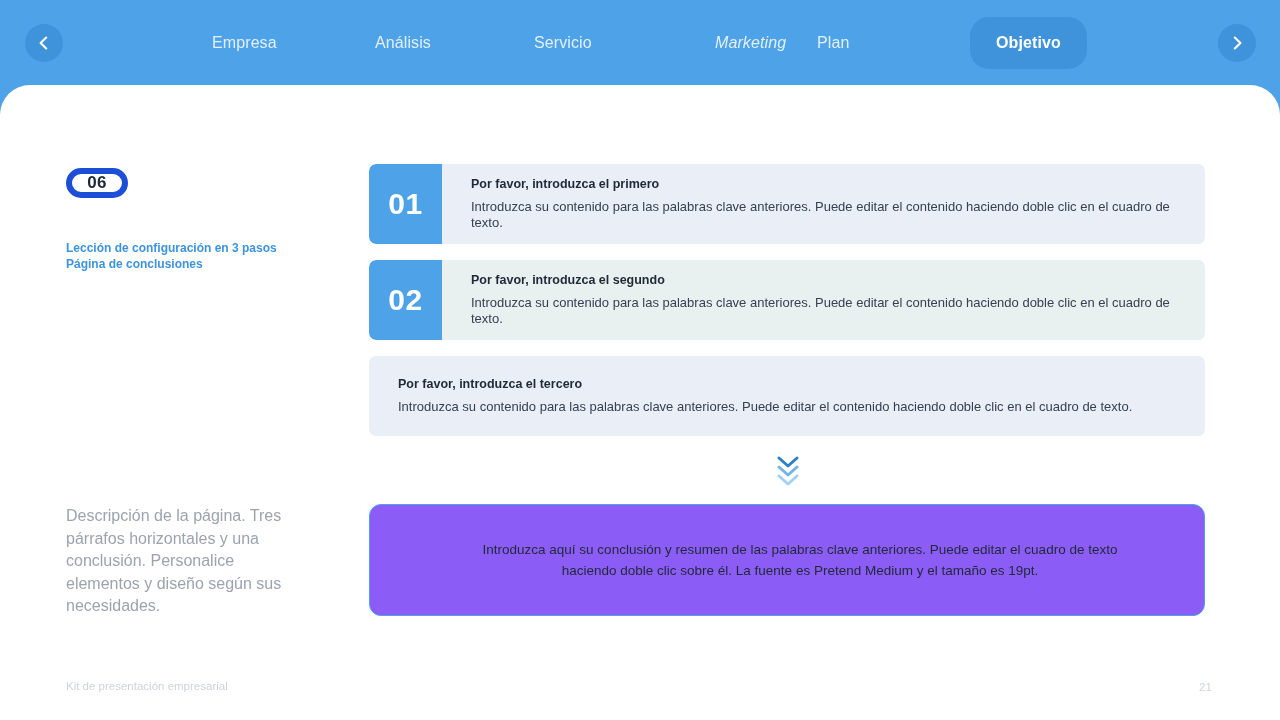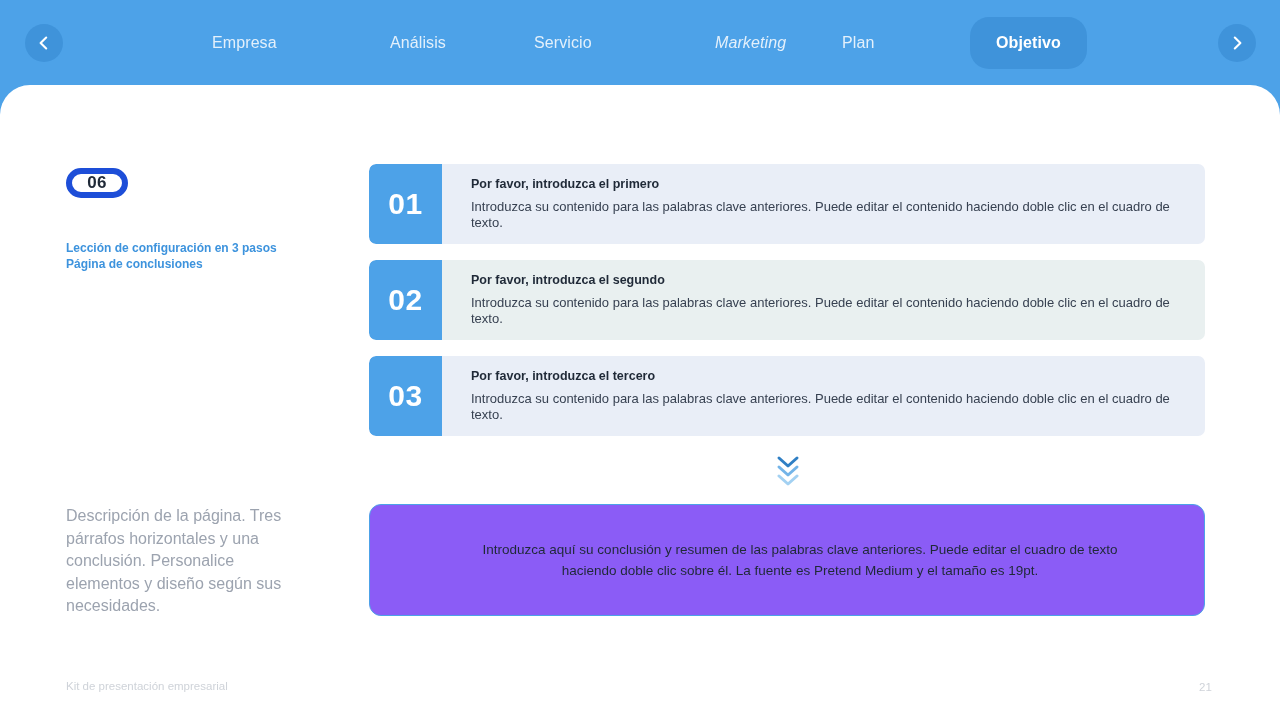--- a/index.html
+++ b/index.html
@@ -234,24 +234,24 @@
   <div class="nav-arrow left">
     <span>
       <svg width="16" height="16" viewBox="0 0 16 16">
         <path d="M10.2 2.6 L4.6 8 L10.2 13.4" fill="none" stroke="#ffffff" stroke-width="2.1" stroke-linecap="round" stroke-linejoin="round"></path>
       </svg>
     </span>
   </div>
 
   <div id="nav-items">
     <div class="nav-item" style="left:62px;text-align:right;">Empresa</div>
-    <div class="nav-item" style="left:240px;">Análisis</div>
+    <div class="nav-item" style="left:225px;">Análisis</div>
     <div class="nav-item" style="left:384px;">Servicio</div>
     <div class="nav-item" style="left:565px;font-style:italic;">Marketing</div>
-    <div class="nav-item" style="left:692px;">Plan</div>
+    <div class="nav-item" style="left:667px;">Plan</div>
     <div class="nav-item active" style="left:820px;">Objetivo</div>
   </div>
 
   <div class="nav-arrow right">
     <span>
       <svg width="16" height="16" viewBox="0 0 16 16">
         <path d="M5.8 2.6 L11.4 8 L5.8 13.4" fill="none" stroke="#ffffff" stroke-width="2.1" stroke-linecap="round" stroke-linejoin="round"></path>
       </svg>
     </span>
   </div>
@@ -278,21 +278,20 @@
 
   <div class="step-row" id="row-1">
     <div class="step-num">02</div>
     <div class="step-body">
       <div class="step-title">Por favor, introduzca el segundo</div>
       <div class="step-text">Introduzca su contenido para las palabras clave anteriores. Puede editar el contenido haciendo doble clic en el cuadro de texto.</div>
     </div>
   </div>
 
   <div class="step-row" id="row-2">
-    <div class="step-num">03</div>
     <div class="step-body">
       <div class="step-title">Por favor, introduzca el tercero</div>
       <div class="step-text">Introduzca su contenido para las palabras clave anteriores. Puede editar el contenido haciendo doble clic en el cuadro de texto.</div>
     </div>
   </div>
 
   <div id="chevrons">
     <svg width="26" height="32" viewBox="0 0 26 32">
       <path d="M4 4 L13 12 L22 4" fill="none" stroke="#2f7fc4" stroke-width="3" stroke-linecap="round" stroke-linejoin="round" opacity="1"></path>
       <path d="M4 13 L13 21 L22 13" fill="none" stroke="#5aa7e4" stroke-width="3" stroke-linecap="round" stroke-linejoin="round" opacity="0.85"></path>

